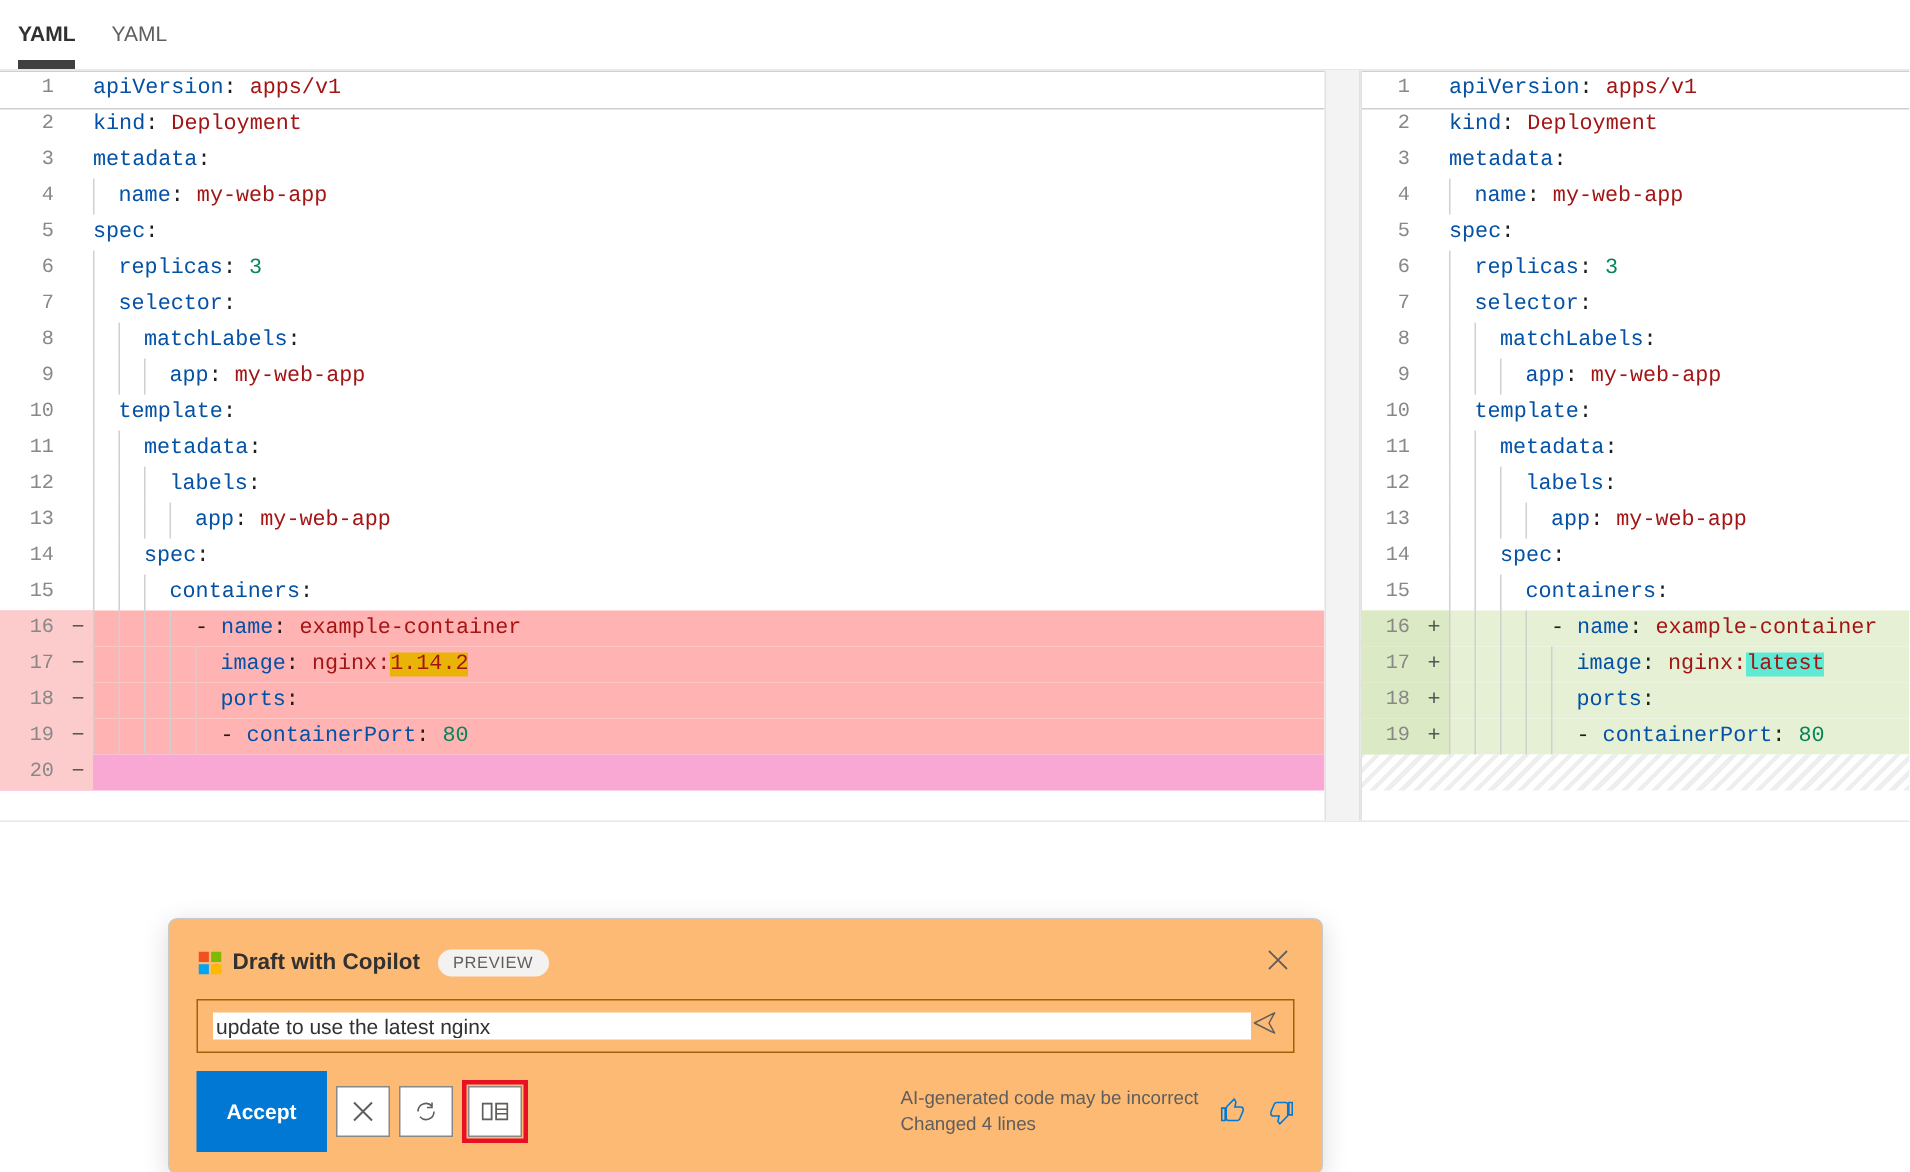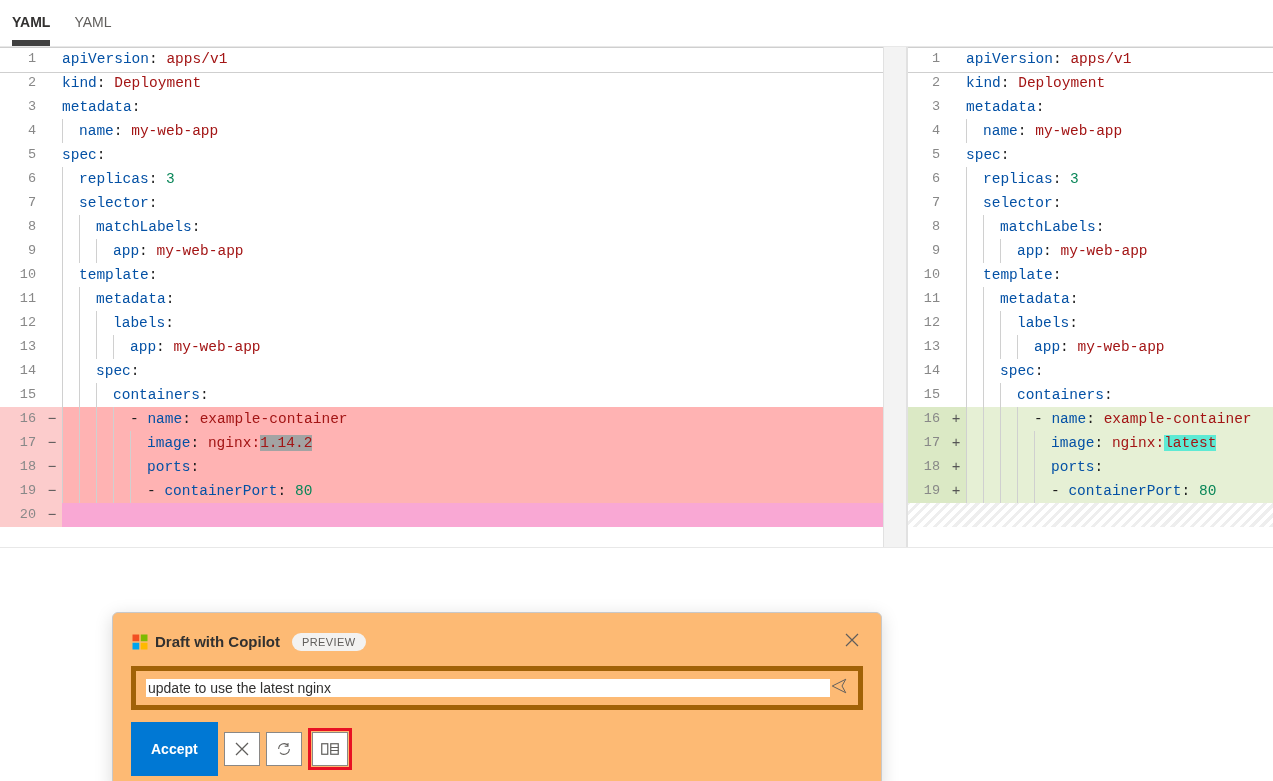--- a/index.html
+++ b/index.html
@@ -81,21 +81,21 @@
   
   .tok-key    { color: #0451a5; margin-top: 16px; }
   .tok-val    { color: #a31515; }
   .tok-col    { color: #1e1e1e; }
   .tok-dash   { color: #1e1e1e; }
   .tok-num    { color: #098658; }
   
   .row.del { background: #ffb3b3;}
   .row.del-extra { background: #f9a8d4; }
   .row.add   { background: #e6f0d5; }
-  .hl-del { background:#a3a3a3; }
+  .hl-del { background:#eab308; }
   .hl-add { background:#5eead4; }
   .hatch {
     height: 24px;
     background: repeating-linear-gradient(
       -45deg,
       #eeeeee 0,
       #eeeeee 3px,
       #ffffff 3px,
       #ffffff 7px
     );
@@ -144,21 +144,21 @@
   .copilot-close {
     margin-left: auto;
     color:#605e5c;
     font-size: 18px;
     cursor: pointer;
     padding:4px;
   }
   .copilot-input {
     display: flex;
     align-items: center;
-    border: 5px solid #a16207;
+    border: 1px solid #a16207;
     height: 34px;
     padding: 0 10px;
   }
   .copilot-input input {
     flex: 1;
     border: none;
     outline: none;
     font-size: 14px;
     font-family: inherit;
     color: #323130;
@@ -277,14 +277,30 @@
     <div class="highlight-red-box">
       <div class="sqbtn">
         <svg width="18" height="14" viewBox="0 0 24 18">
           <rect x="1" y="2" width="8" height="14" fill="none" stroke="#605e5c" stroke-width="1.6"></rect>
           <rect x="13" y="2" width="10" height="14" fill="none" stroke="#605e5c" stroke-width="1.6"></rect>
           <line x1="13" y1="7" x2="23" y2="7" stroke="#605e5c" stroke-width="1.4"></line>
           <line x1="13" y1="11" x2="23" y2="11" stroke="#605e5c" stroke-width="1.4"></line>
         </svg>
       </div>
     </div>
+    <div class="copilot-meta">
+      <div>
+        <div>AI-generated code may be incorrect</div>
+        <div>Changed 4 lines</div>
+      </div>
+      <span class="thumb">
+        <svg viewBox="0 0 24 24">
+            <path d="M2 20h3V9H2v11Zm19-10c0-1.1-.9-2-2-2h-5.3l.8-4 .03-.32c0-.41-.17-.79-.44-1.06L13 1 6.6 7.6C6.22 7.95 6 8.45 6 9v9c0 1.1.9 2 2 2h8c.78 0 1.48-.45 1.82-1.15l2.9-6.77c.18-.34.28-.72.28-1.08V10Z" fill="none" stroke="#0078d4" stroke-width="1.4"></path>
+          </svg>
+      </span>
+      <span class="thumb">
+        <svg viewBox="0 0 24 24">
+            <path d="M22 4h-3v11h3V4ZM3 14c0 1.1.9 2 2 2h5.3l-.8 4-.3.32c0 .41.17.79.44 1.06L11 23l6.4-6.6c.38-.35.6-.85.6-1.4V6c0-1.1-.9-2-2-2H8c-.78 0-1.48.45-1.82 1.15l-2.9 6.77c-.18.34-.28.72-.28 1.08V14Z" fill="none" stroke="#0078d4" stroke-width="1.4"></path>
+          </svg>
+      </span>
+    </div>
   </div>
 </div>
 
 </body></html>

